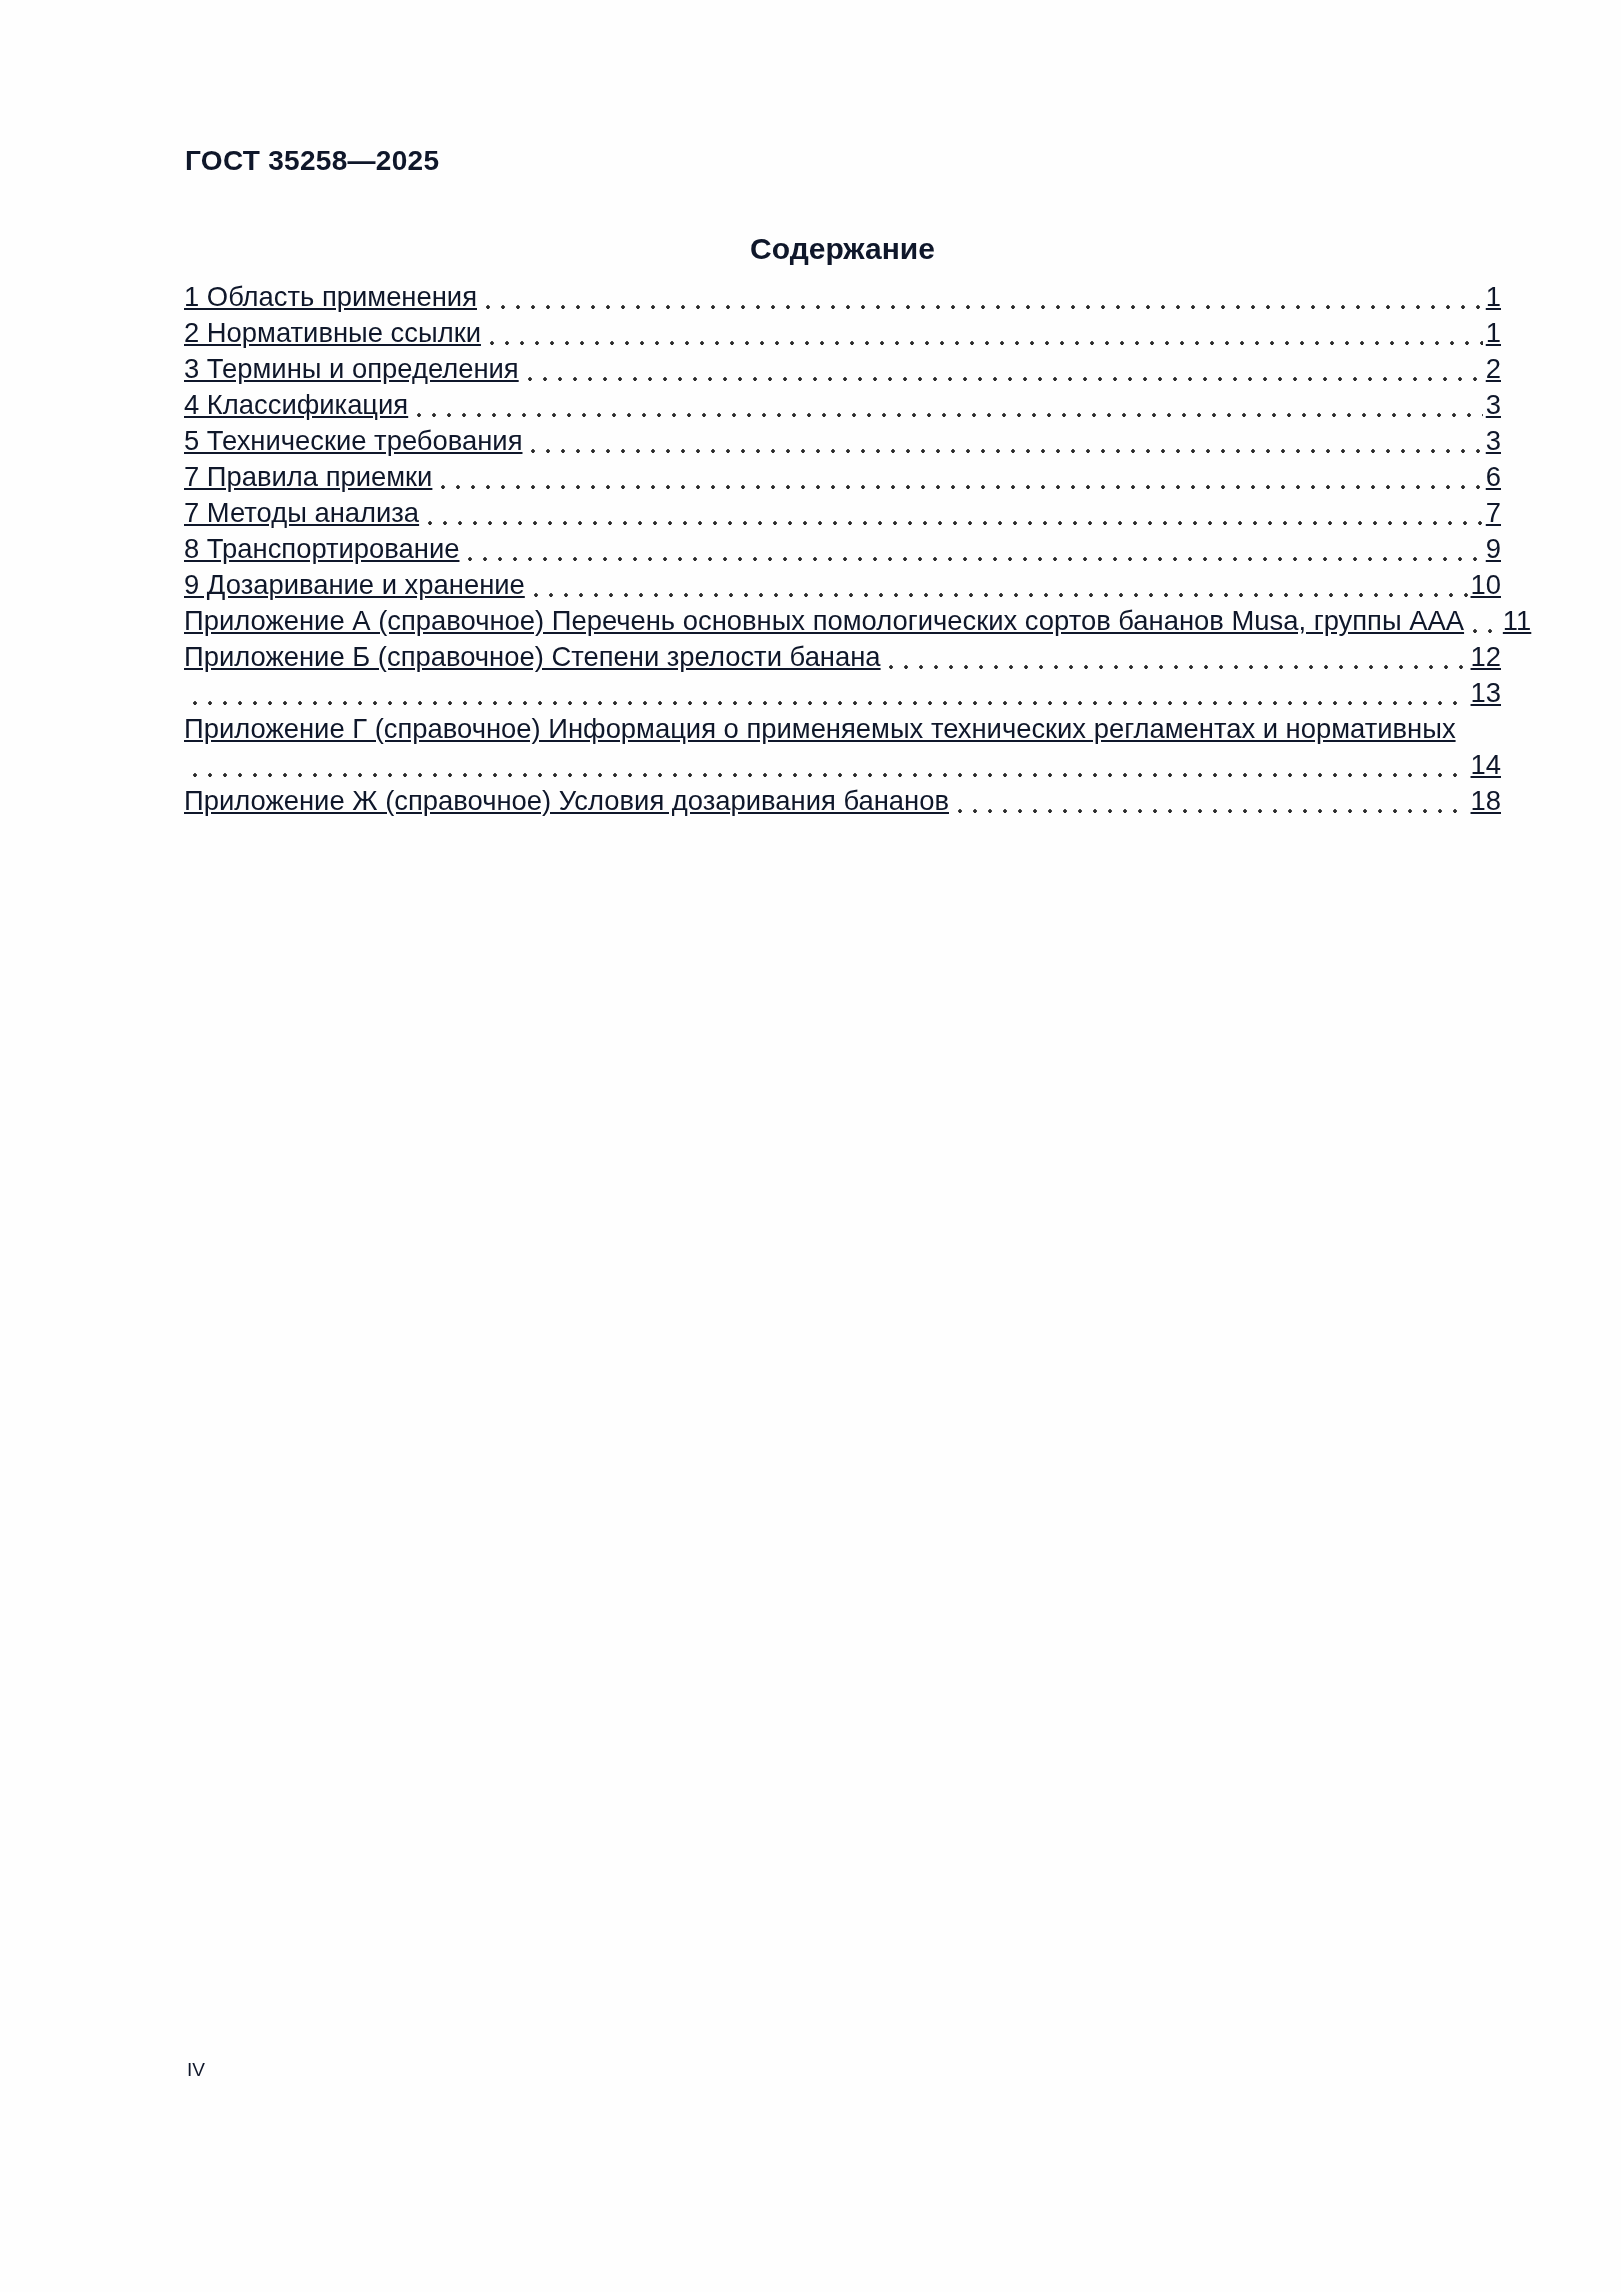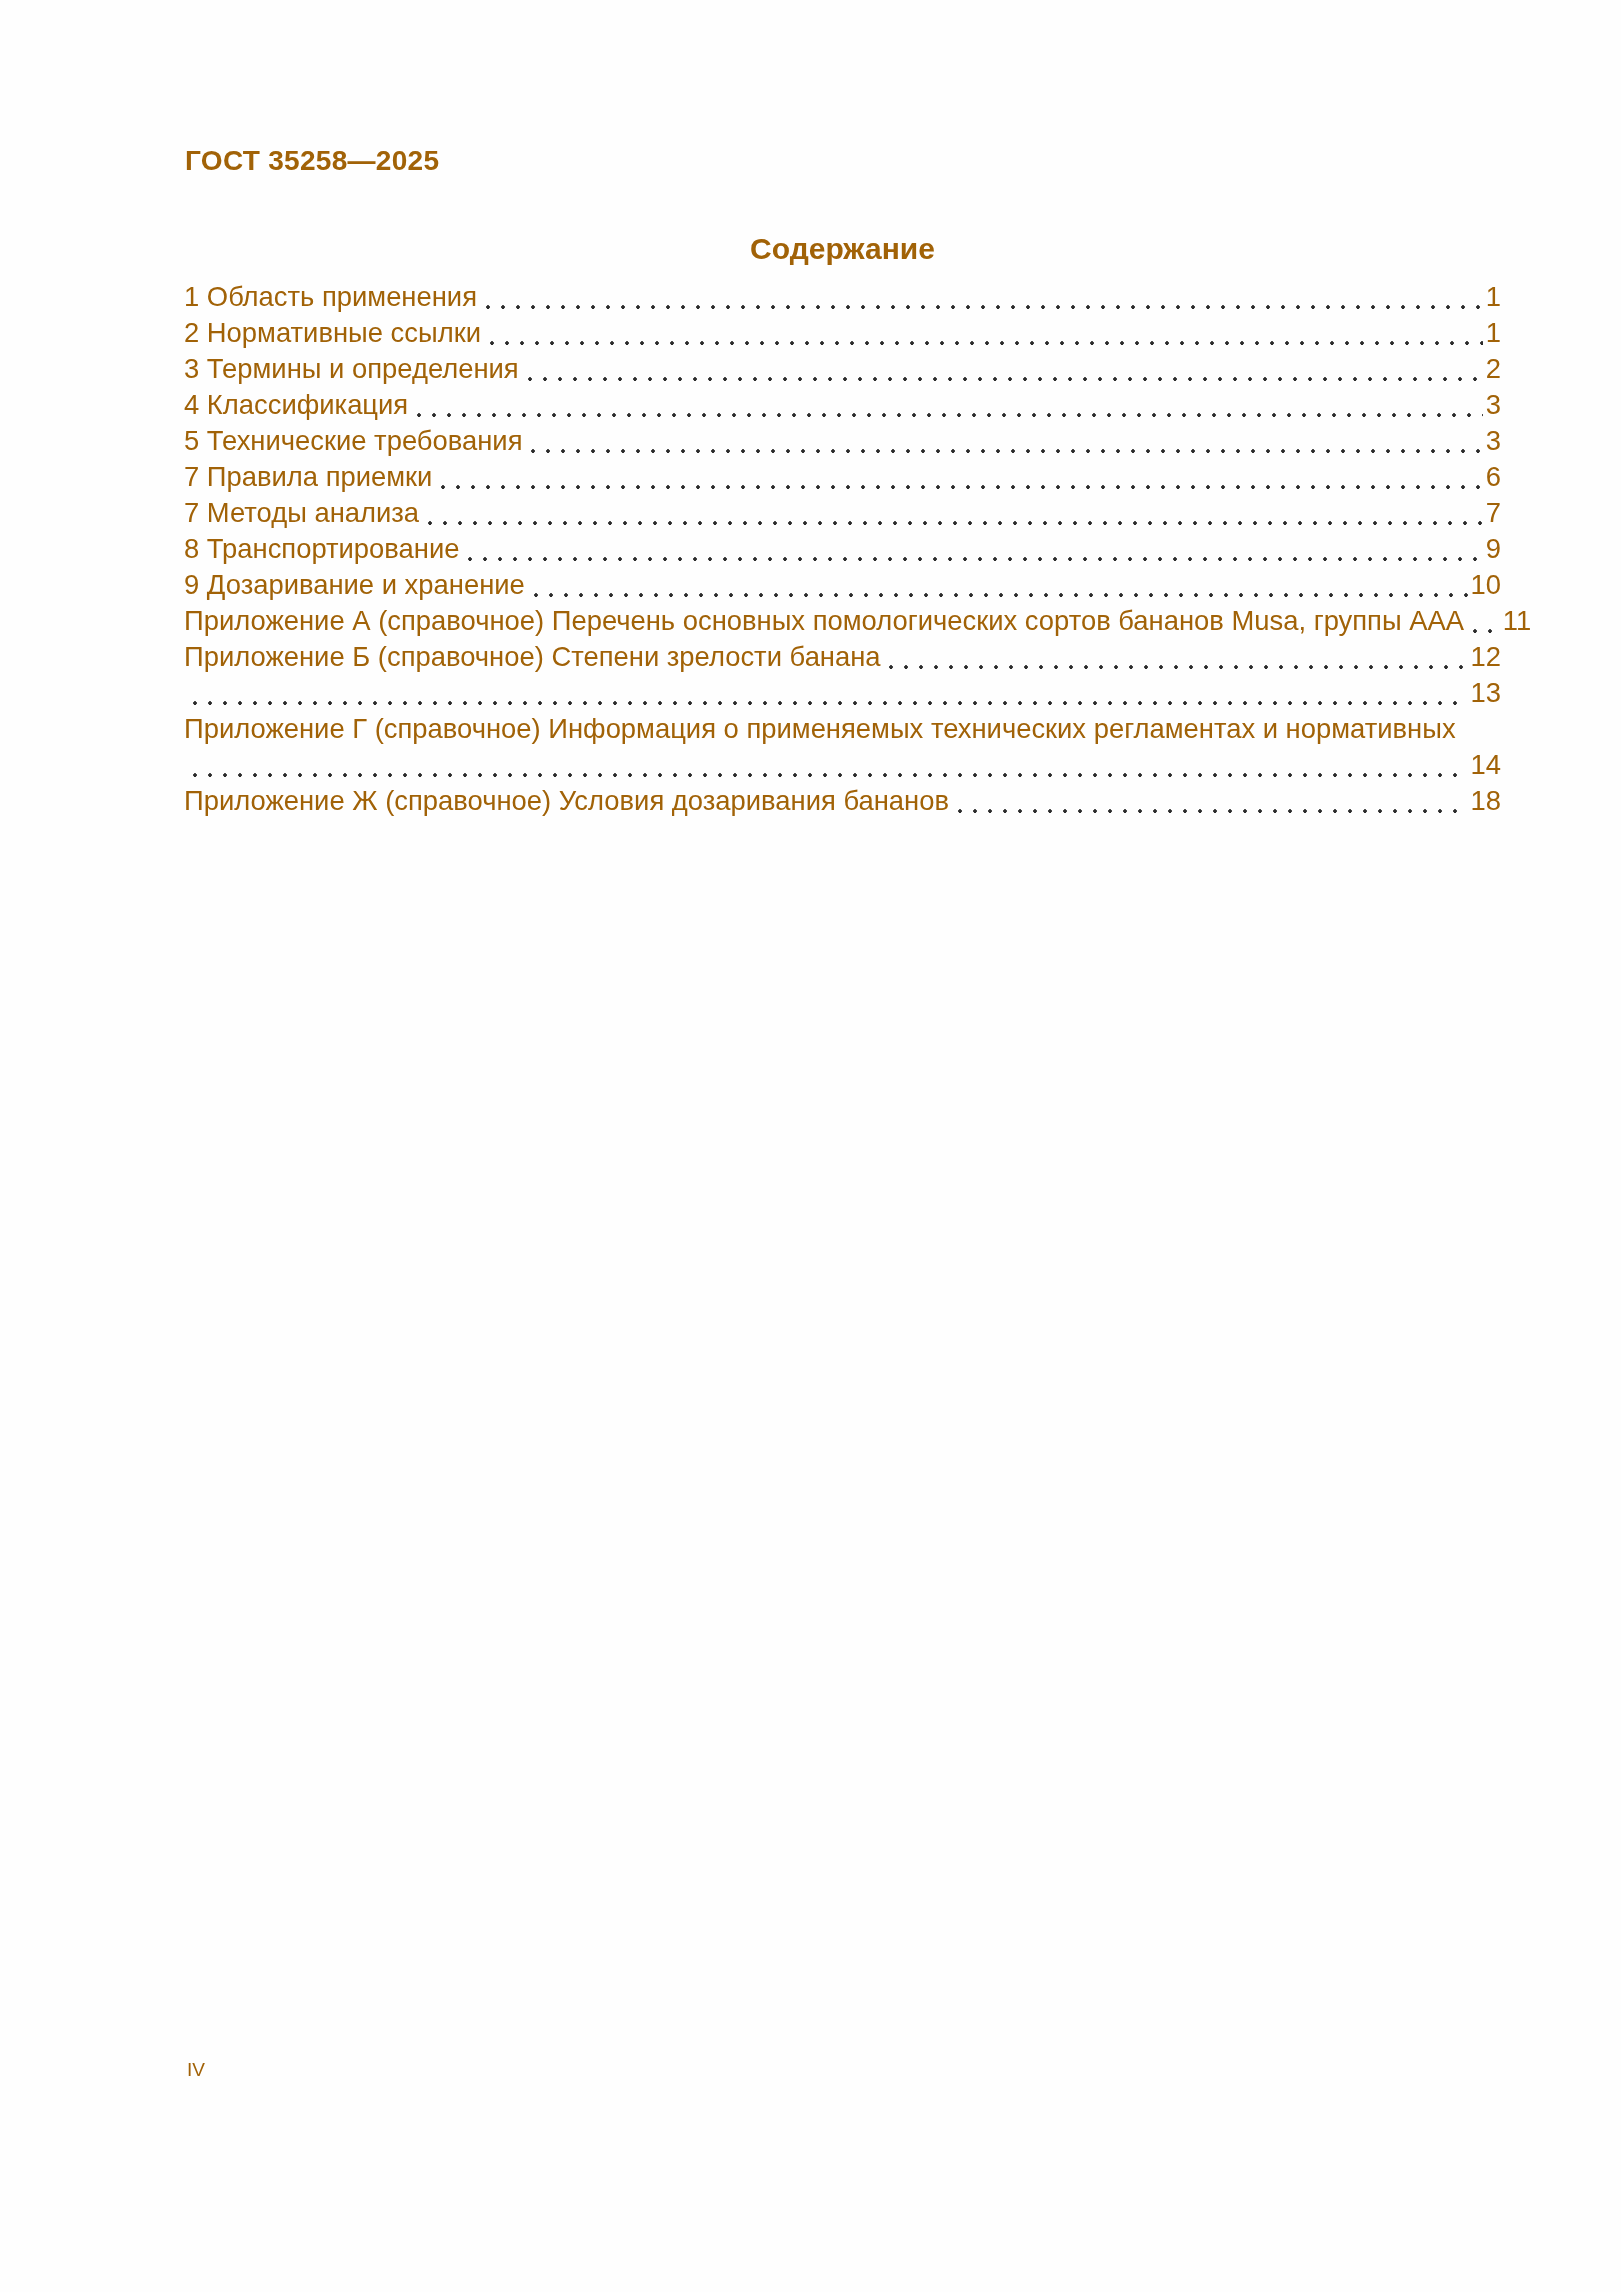--- a/index.html
+++ b/index.html
@@ -2,21 +2,21 @@
 <html lang="ru"><head>
 <meta charset="utf-8">
 <style>
   html,body{margin:0;padding:0;background:#ffffff;}
   .page{
     position:relative;
     width:1621px;
     height:2293px;
     background:#fefefe;
     font-family:"Liberation Sans", sans-serif;
-    color:#a16207;
+    color:#0f172a;
     overflow:hidden;
   }
   .doc-header{
     position:absolute;
     left:185px;
     top:145px;
     font-size:28px;
     font-weight:bold;
     letter-spacing:0.3px;
     white-space:pre;
@@ -35,20 +35,21 @@
     position:absolute;
     left:184px;
     right:120px;
     top:279px;
     font-size:27.4px;
     line-height:36px;
   }
   .toc-row{
     display:flex;
     align-items:flex-end;
+    text-decoration:underline;
   }
   .toc-label{
     flex:0 0 auto;
     white-space:pre;
   }
   .toc-row.indent .toc-label{
     padding-left:199px;
   }
   .toc-leader{
     flex:1 1 auto;

